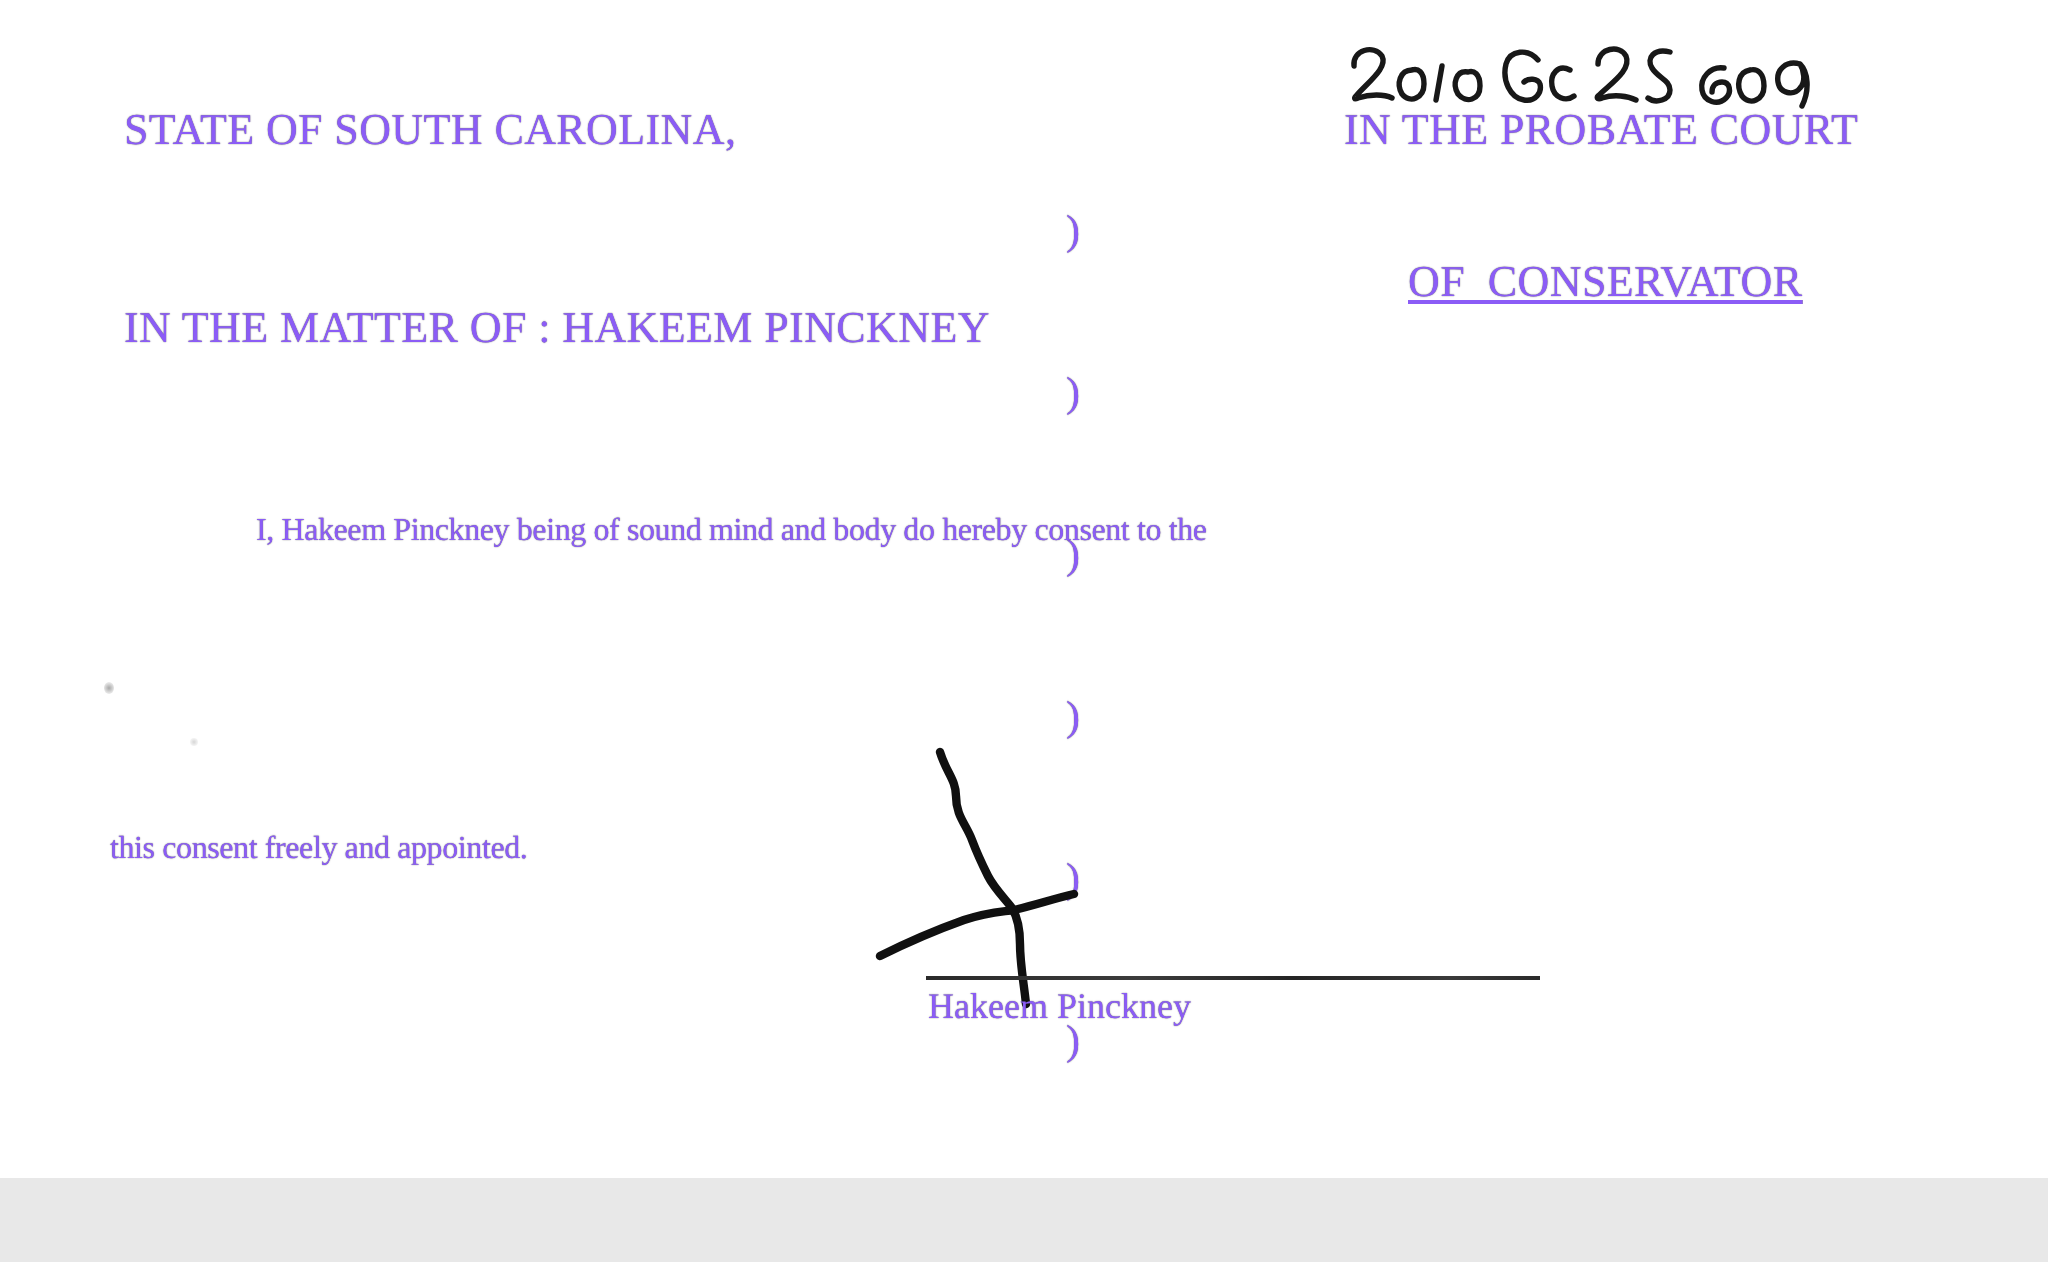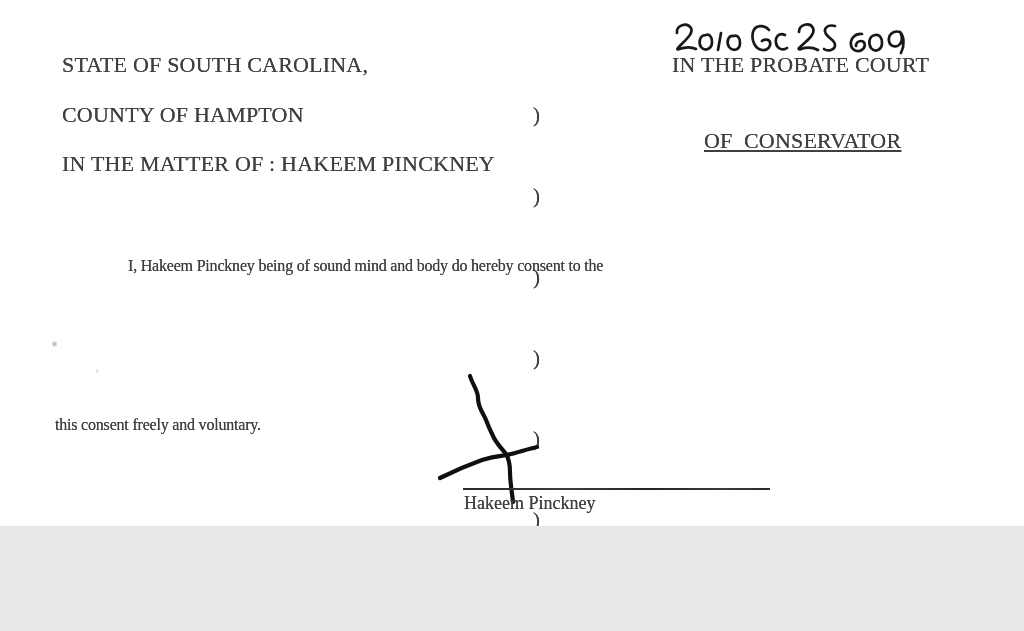--- a/index.html
+++ b/index.html
@@ -1,24 +1,24 @@
 <!DOCTYPE html>
 <html><head>
 <meta charset="utf-8">
 <style>
   html, body { margin: 0; padding: 0; }
   body { background: #e8e8e8; }
   .page {
     position: relative;
     width: 1024px;
-    height: 526px;
+    height: 589px;
     background: #ffffff;
     overflow: hidden;
     font-family: "Liberation Serif", "DejaVu Serif", serif;
-    color: #404040;
+    color: #8b5cf6;
   }
   
   .scan-text { text-shadow: 0 0 0.6px rgba(20,20,20,0.75); }
 
   .abs { position: absolute; }
 
   .caption-line {
     font-size: 22px;
     line-height: 1;
     letter-spacing: 0.2px;
@@ -62,21 +62,20 @@
     border-radius: 50%;
     background: radial-gradient(circle, #8a8a8a 0%, rgba(160,160,160,0.5) 55%, rgba(200,200,200,0) 100%);
   }
 </style>
 </head>
 <body>
 
 <div class="page">
 
   <div class="abs caption-line scan-text" style="left:62px; top:54px;">STATE OF SOUTH CAROLINA,</div>
-  <div class="abs caption-line scan-text" style="left:62px; top:104px;">COUNTY OF HAMPTON</div>
   <div class="abs caption-line scan-text" style="left:62px; top:153px;">IN THE MATTER OF : HAKEEM PINCKNEY</div>
 
   <div class="abs paren-col scan-text">
     <span>)</span>
     <span>)</span>
     <span>)</span>
     <span>)</span>
     <span>)</span>
     <span>)</span>
   </div>
@@ -105,21 +104,21 @@
       <path d="M203,15 C197,16 196,23 199,28 C203,33 210,30 210,23 C210,17 207,14 203,15"></path>
 
       <path d="M228,12 C221,10 216,15 217,21 C218,27 225,28 228,24 C231,21 230,15 228,12 C232,16 233,25 229,33"></path>
     </g>
   </svg>
 
   <div class="abs caption-line scan-text" style="left:672px; top:54px;">IN THE PROBATE COURT</div>
   <div class="abs caption-line scan-text" style="left:704px; top:130px;text-decoration:underline;">OF  CONSERVATOR</div>
 
   <div class="abs body-line indented scan-text" style="top:256px;">I, Hakeem Pinckney being of sound mind and body do hereby consent to the</div>
-  <div class="abs body-line scan-text" style="top:415px;">this consent freely and voluntary.</div>
+  <div class="abs body-line scan-text" style="top:415px;">this consent freely and appointed.</div>
 
   <svg class="abs ink" style="left:428px; top:370px;" width="120" height="140" viewBox="0 0 120 140" role="img" aria-label="handwritten X mark">
     <g fill="none" stroke="#101010" stroke-width="4.2" stroke-linecap="round" stroke-linejoin="round">
       <path d="M42,6 C45,16 50,20 50,28 C50,38 55,42 58,50 C61,58 63,62 66,68 C69,74 75,80 78,84 C81,89 82,96 82,102 C82,112 84,122 85,132"></path>
       <path d="M12,108 C22,103 40,95 54,90 C66,86 72,86 79,85 C88,83 100,79 109,77"></path>
     </g>
   </svg>
 
   <div class="abs sig-line"></div>
   <div class="abs signer-name scan-text">Hakeem Pinckney</div>

